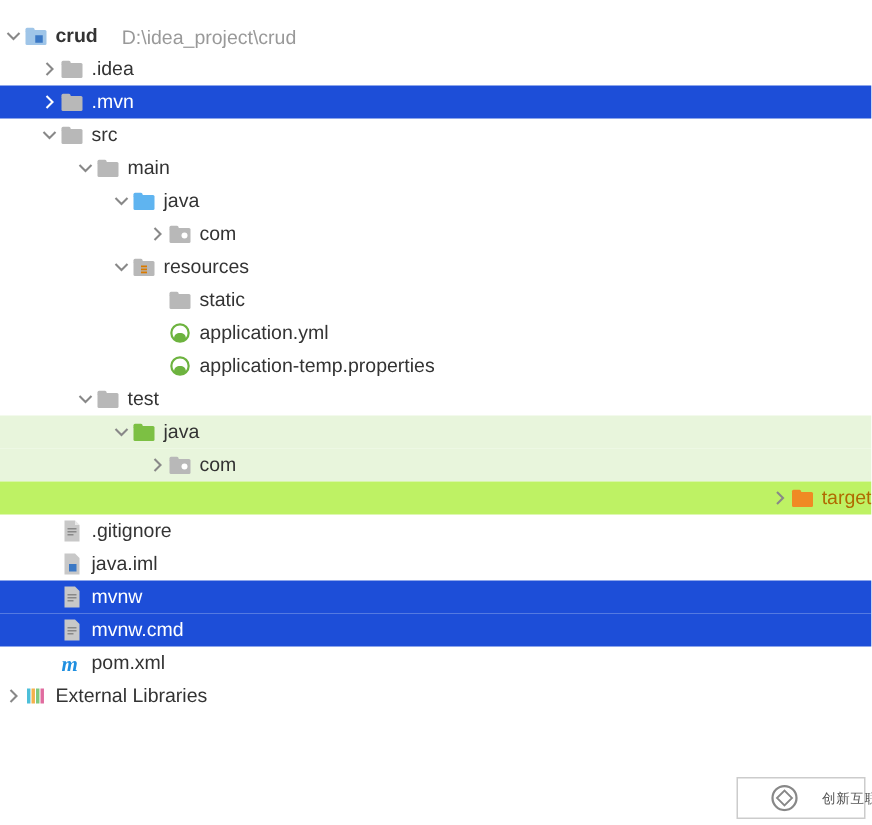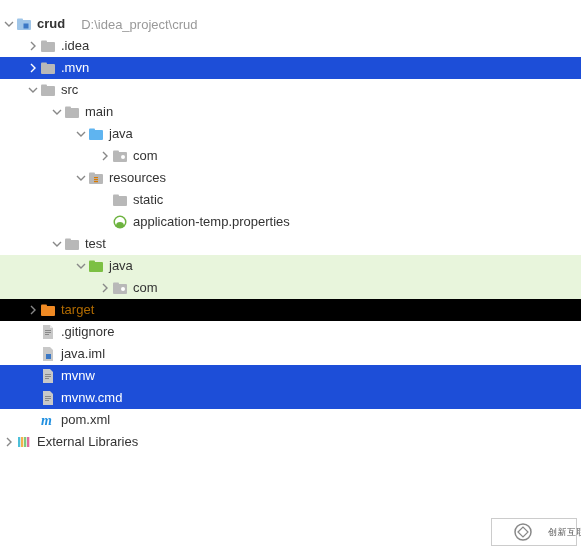--- a/index.html
+++ b/index.html
@@ -16,21 +16,21 @@
 .tree { padding-top: 13px; }
 .row {
   display: flex;
   align-items: center;
   height: 22px;
   white-space: nowrap;
   cursor: pointer;
 }
 .row.selected { background: #1d4ed8; color: #fff; }
 .row.hl-green { background: #e8f5dc; }
-.row.hl-yellow { background: #000000; }
+.row.hl-yellow { background: #bef264; justify-content: flex-end; }
 .row.hl-yellow .label { color: #b06a00; }
 .indent { display: inline-block; }
 .arrow {
   width: 14px;
   height: 14px;
   display: inline-flex;
   align-items: center;
   justify-content: center;
   color: #888;
   flex-shrink: 0;
@@ -214,20 +214,33 @@
     <span class="icon">
         <svg width="16" height="16" viewBox="0 0 16 16">
           <rect x="1" y="4" width="14" height="10" rx="1" fill="#b8b8b8"></rect>
           <rect x="1" y="2.5" width="6" height="3" rx="1" fill="#b8b8b8"></rect>
         </svg>
       </span>
     <span class="label">static</span>
   </div>
 
 
+  <div class="row">
+    <span class="indent" style="width:98px"></span>
+    <span class="arrow blank">
+        <svg width="10" height="10"></svg>
+      </span>
+    <span class="icon">
+        <svg width="16" height="16" viewBox="0 0 16 16">
+          <circle cx="8" cy="8" r="6.5" fill="#6db33f"></circle>
+          <path d="M8 3c-2.8 0-5 2.2-5 5 0 1.2.4 2.3 1.1 3.1.1-1.8 1.6-3.1 3.9-3.1s3.8 1.3 3.9 3.1C12.6 10.3 13 9.2 13 8c0-2.8-2.2-5-5-5z" fill="#fff"></path>
+        </svg>
+      </span>
+    <span class="label">application.yml</span>
+  </div>
 
   <div class="row">
     <span class="indent" style="width:98px"></span>
     <span class="arrow blank">
         <svg width="10" height="10"></svg>
       </span>
     <span class="icon">
         <svg width="16" height="16" viewBox="0 0 16 16">
           <circle cx="8" cy="8" r="6.5" fill="#6db33f"></circle>
           <path d="M8 3c-2.8 0-5 2.2-5 5 0 1.2.4 2.3 1.1 3.1.1-1.8 1.6-3.1 3.9-3.1s3.8 1.3 3.9 3.1C12.6 10.3 13 9.2 13 8c0-2.8-2.2-5-5-5z" fill="#fff"></path>

